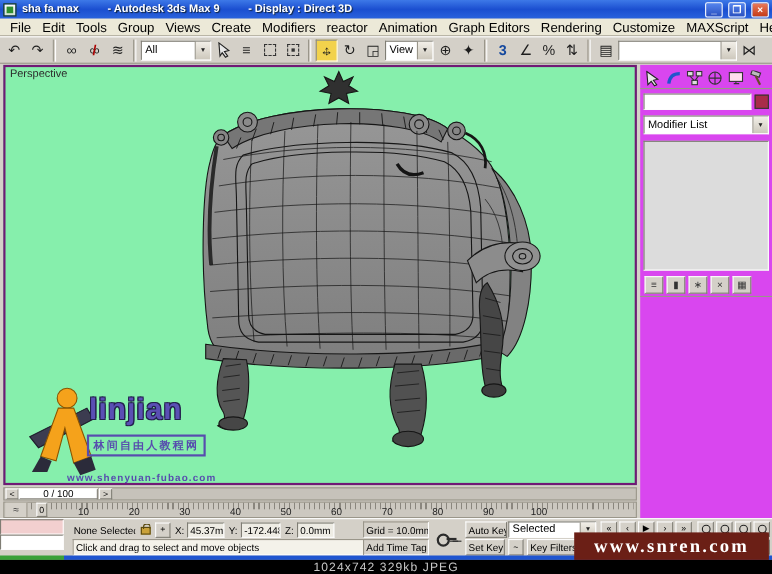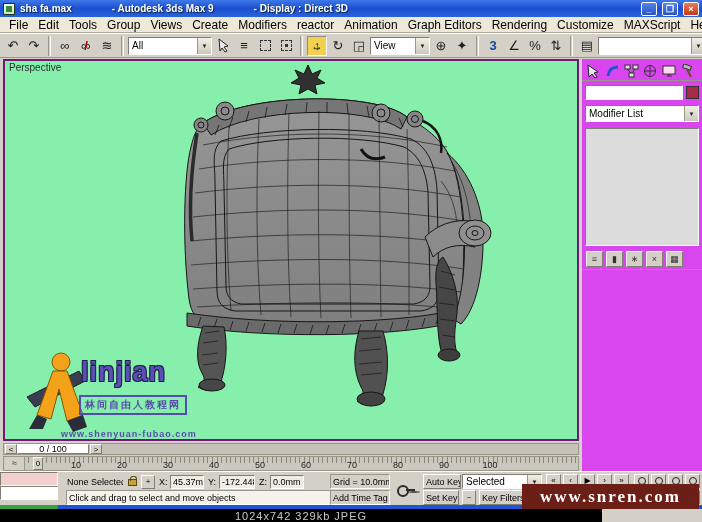--- a/index.html
+++ b/index.html
@@ -8,21 +8,21 @@
     position:relative; width:702px; height:522px; overflow:hidden;
     background:#d4d0c8; font-family:"Liberation Sans",sans-serif; font-size:11px; color:#000;
     -webkit-font-smoothing:none;
   }
   
   .titlebar { position:absolute; left:0; top:0; right:0; height:17px;
     background:linear-gradient(180deg,#3d79e8 0%,#1b4fd0 50%,#2a63dd 100%);
     display:flex; align-items:center; padding:0 3px; gap:5px; color:#fff; font-weight:bold; font-size:10px; }
   .appicon { width:12px; height:12px; background:linear-gradient(#fdfdfd,#cfe0cf); border:1px solid #1a3a1a; flex:none; position:relative; }
   .appicon::after { content:""; position:absolute; left:2px; top:2px; width:6px; height:6px; background:#2f8f2f; }
-  .title-parts { display:flex; gap:40px; white-space:nowrap; overflow:hidden; flex:1; text-shadow:1px 1px 1px #123; }
+  .title-parts { display:flex; gap:26px; white-space:nowrap; overflow:hidden; flex:1; text-shadow:1px 1px 1px #123; }
   .winbtn { width:16px; height:14px; flex:none; border:1px solid #fff; border-radius:2px; color:#fff;
     display:flex; align-items:center; justify-content:center; font-size:9px; font-weight:bold;
     background:linear-gradient(180deg,#5585ee,#2a50c0); }
   .winbtn.close { background:linear-gradient(180deg,#ea7b5c,#c33a17); }
   
   .menubar { position:absolute; left:0; top:17px; right:0; height:16px; background:#ece9d8;
     border-bottom:1px solid #aca899; display:flex; align-items:center; padding-left:4px; }
   .menu-item { padding:0 5px; font-size:12px; white-space:nowrap; }
   
   .toolbar { position:absolute; left:0; top:33px; right:0; height:25px; background:#d4d0c8;
@@ -98,21 +98,21 @@
     box-shadow:5px 2px 0 -0.5px #2b2b2b, 2px 2px 0 -0.5px #2b2b2b; }
   .mag { width:8px; height:8px; border:1.5px solid #222; border-radius:50%; position:relative; }
   .mag::after { content:""; position:absolute; right:-4px; bottom:-2px; width:5px; height:1.5px; background:#222; transform:rotate(40deg); }
   .pb { font-size:8px; line-height:12px; text-align:center; justify-content:center; }
   .watermark { position:absolute; left:522px; top:484px; width:177px; height:25px; background:#6b1f16; z-index:50;
     display:flex; align-items:center; justify-content:center; color:#fff;
     font-family:"Liberation Serif",serif; font-size:17px; font-weight:bold; letter-spacing:2px; }
   
   .winbottom { position:absolute; left:0; top:505px; width:702px; height:4px;
     background:linear-gradient(90deg,#3aa13a 0 58px,#1f55d0 58px 100%); }
-  .caption { position:absolute; left:0; top:509px; width:602px; height:13px; background:#000;
+  .caption { position:absolute; left:0; top:509px; width:702px; height:13px; background:#000;
     color:#c8c8c8; font-size:11px; display:flex; align-items:center; justify-content:center; letter-spacing:1px; }
 </style>
 </head>
 <body>
 
 <div id="screen">
 
   <div class="titlebar">
     <div class="appicon"></div>
     <div class="title-parts">
@@ -146,21 +146,21 @@
     <div class="tbtn">↶</div>
     <div class="tbtn">↷</div>
     <div class="tsep"></div>
     <div class="tbtn">∞</div>
     <div class="tbtn">
       <span>∞</span>
       <span class="slashover">/</span>
     </div>
     <div class="tbtn">≋</div>
     <div class="tsep"></div>
-    <div class="ddrop" style="width:84px">
+    <div class="ddrop" style="width:64px">
       <span class="val">All</span>
       <span class="arr">▼</span>
     </div>
     <div class="tbtn">
       <svg width="13" height="15" viewBox="0 0 13 15">
           <polygon points="2,1 11,8 7,9 10,13 8,14 5,10 3,13" fill="#e8e8e8" stroke="#222" stroke-width="1"></polygon>
         </svg>
     </div>
     <div class="tbtn">≡</div>
     <div class="tbtn">
@@ -171,21 +171,21 @@
       </div>
     <div class="tsep"></div>
     <div class="tbtn active">
       <div class="moveglyph">
         <span>↔</span>
         <span>↕</span>
       </div>
     </div>
     <div class="tbtn">↻</div>
     <div class="tbtn">◲</div>
-    <div class="ddrop" style="width:60px">
+    <div class="ddrop" style="width:44px">
       <span class="val">View</span>
       <span class="arr">▼</span>
     </div>
     <div class="tbtn">⊕</div>
     <div class="tbtn">✦</div>
     <div class="tsep"></div>
     <div class="tbtn" style="font-weight:bold;color:#14489e">3</div>
     <div class="tbtn">∠</div>
     <div class="tbtn">%</div>
     <div class="tbtn">⇅</div>

